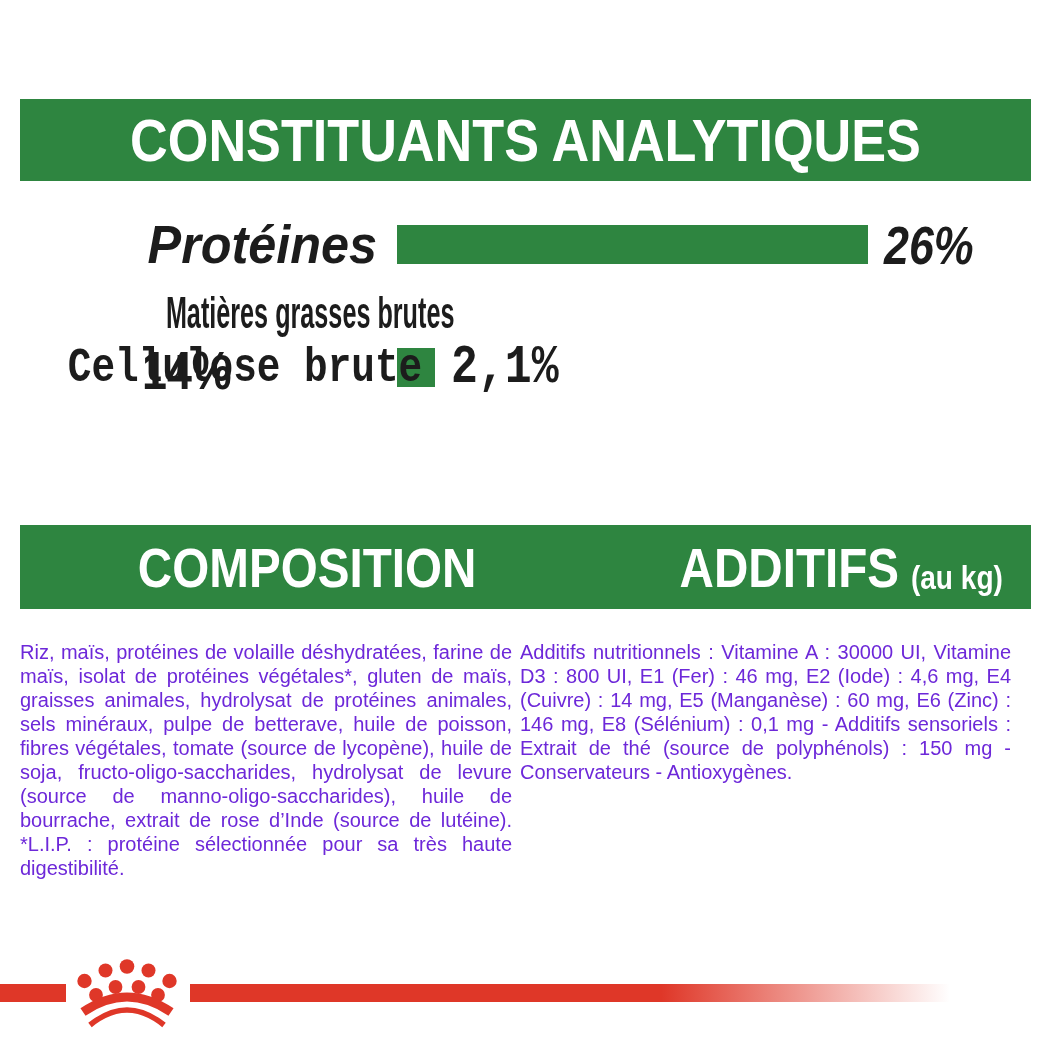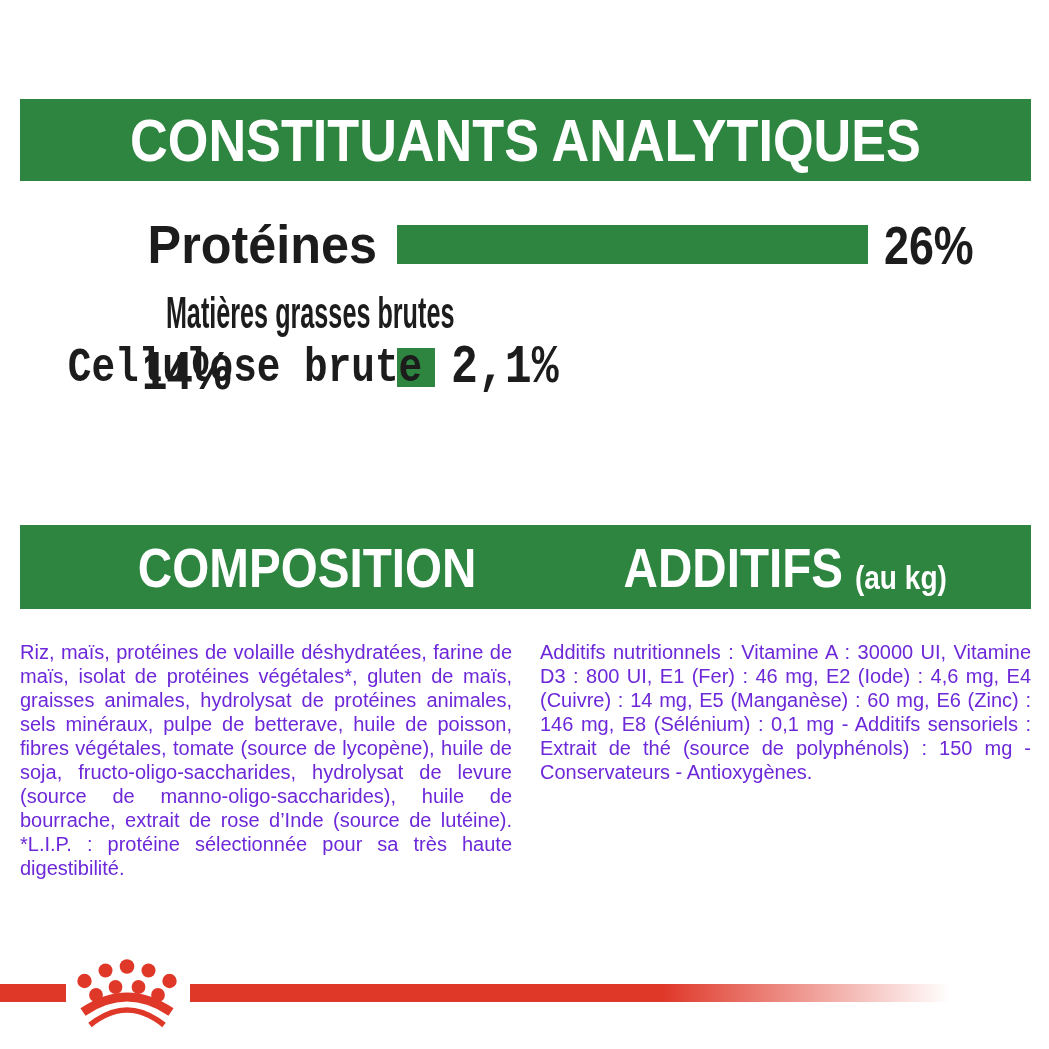--- a/index.html
+++ b/index.html
@@ -16,40 +16,40 @@
   #banner-main{left:20px;top:99px;width:1011px;height:82px;font-size:60px;}
   #banner-main .squeeze{transform:scaleX(0.87);transform-origin:50% 50%;white-space:nowrap;}
   #banner-comp{left:20px;top:525px;width:495px;height:84px;font-size:56px;}
   #banner-comp .squeeze{transform:scaleX(0.85);transform-origin:50% 50%;white-space:nowrap;}
   #banner-add{left:540px;top:525px;width:491px;height:84px;font-size:56px;}
   #banner-add .squeeze{transform:scaleX(0.85);transform-origin:50% 50%;white-space:nowrap;
     display:flex;align-items:baseline;gap:14px;}
   #banner-add .unit{font-size:33px;font-weight:bold;transform:translateY(2px);}
 
   .chart-row{position:absolute;left:0;height:39px;display:flex;align-items:center;}
-  #row-0{top:225px;} #row-1{top:287px;flex-direction:column;} #row-2{top:348px;font-family:Liberation Mono, monospace;}
+  #row-0{top:225px;font-style:italic;} #row-1{top:287px;flex-direction:column;} #row-2{top:348px;font-family:Liberation Mono, monospace;}
   .chart-label{
     width:377px;text-align:right;font-weight:bold;color:#1c1c1c;
     white-space:nowrap;transform-origin:100% 55%;
   }
   #row-0 .chart-label{font-size:53px;transform:scaleX(0.95);}
   #row-1 .chart-label{font-size:45px;transform:scaleX(0.56);}
   #row-2 .chart-label{font-size:48px;transform:scaleX(0.82);}
   .bar{height:39px;margin-left:20px;background:#2e8540;}
   .chart-value{
     font-weight:bold;font-size:54px;color:#1c1c1c;margin-left:16px;
     transform:scaleX(0.83);transform-origin:0 55%;white-space:nowrap;
   }
 
   .body-text{
     position:absolute;top:620px;font-size:20px;line-height:24px;
     text-align:justify;color:#6d28d9;
   }
   #comp-body{left:20px;width:492px;}
-  #add-body{left:540px;width:491px;}
+  #add-body{left:520px;width:491px;}
 
   #footer{position:absolute;left:0;top:940px;width:1049px;height:109px;}
 </style>
 </head>
 <body>
 
 <div class="banner" id="banner-main" style="background: rgb(46, 133, 64);">
   <span class="squeeze">CONSTITUANTS ANALYTIQUES</span>
 </div>
 
@@ -69,21 +69,21 @@
     <div class="bar" style="width: 38px; background: rgb(46, 133, 64);"></div>
     <span class="chart-value">2,1%</span>
   </div>
 </div>
 
 <div class="banner" id="banner-comp" style="background: rgb(46, 133, 64); padding-left: 40px;">
   <span class="squeeze">COMPOSITION</span>
 </div>
 <p class="body-text" id="comp-body">Riz, maïs, protéines de volaille déshydratées, farine de maïs, isolat de protéines végétales*, gluten de maïs, graisses animales, hydrolysat de protéines animales, sels minéraux, pulpe de betterave, huile de poisson, fibres végétales, tomate (source de lycopène), huile de soja, fructo-oligo-saccharides, hydrolysat de levure (source de manno-oligo-saccharides), huile de bourrache, extrait de rose d’Inde (source de lutéine). *L.I.P. : protéine sélectionnée pour sa très haute digestibilité.</p>
 
-<div class="banner" id="banner-add" style="background: rgb(46, 133, 64);">
+<div class="banner" id="banner-add" style="background: rgb(46, 133, 64); justify-content: flex-end;">
   <span class="squeeze">
     <span>ADDITIFS</span>
     <span class="unit">(au kg)</span>
   </span>
 </div>
 <p class="body-text" id="add-body">Additifs nutritionnels : Vitamine A : 30000 UI, Vitamine D3 : 800 UI, E1 (Fer) : 46 mg, E2 (Iode) : 4,6 mg, E4 (Cuivre) : 14 mg, E5 (Manganèse) : 60 mg, E6 (Zinc) : 146 mg, E8 (Sélénium) : 0,1 mg - Additifs sensoriels : Extrait de thé (source de polyphénols) : 150 mg - Conservateurs - Antioxygènes.</p>
 
 <svg id="footer" viewBox="0 0 1049 109">
   <defs>
     <linearGradient id="fadeRed" x1="0" y1="0" x2="1" y2="0">

